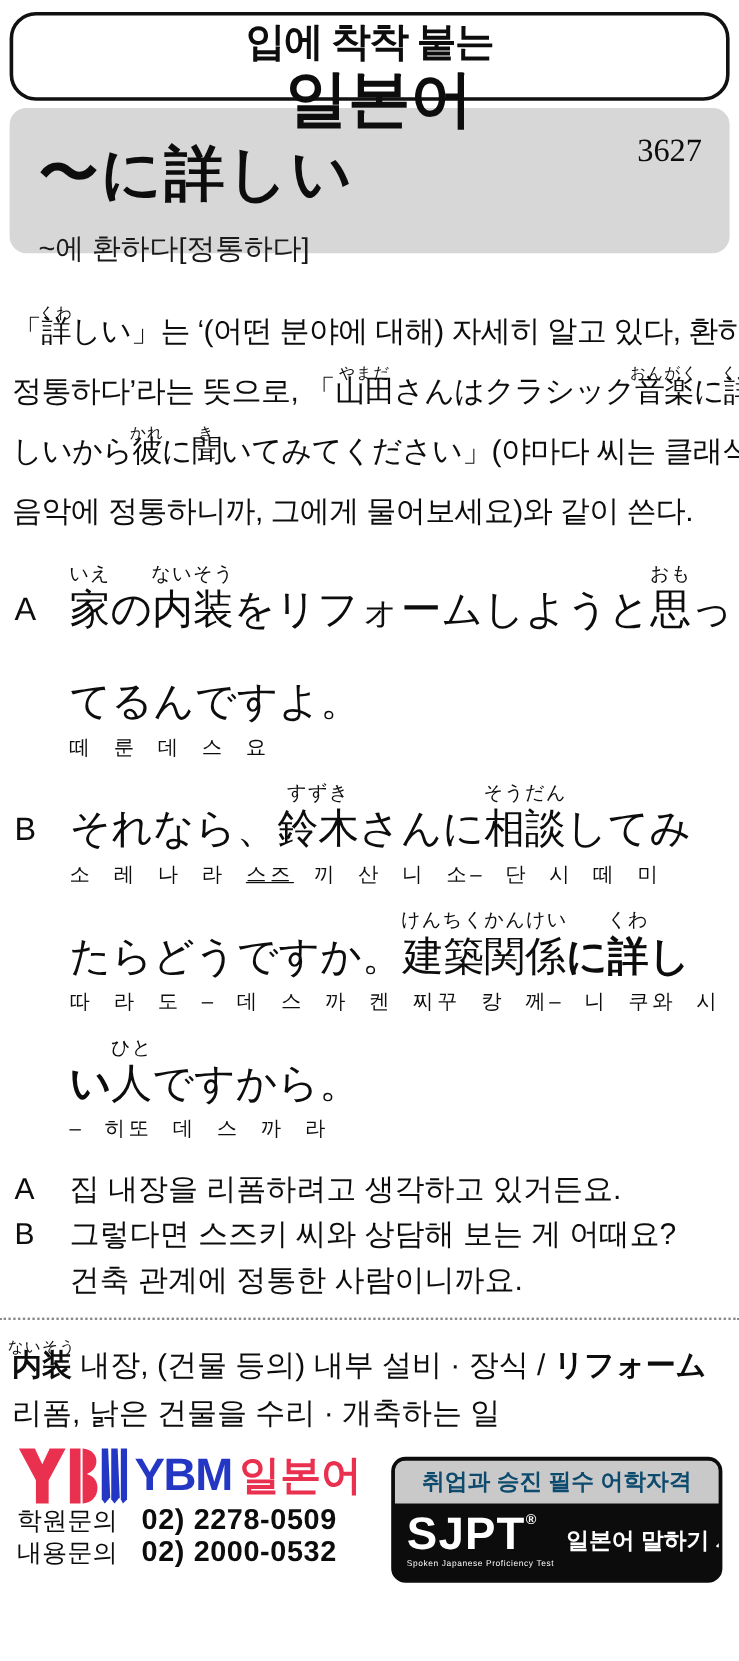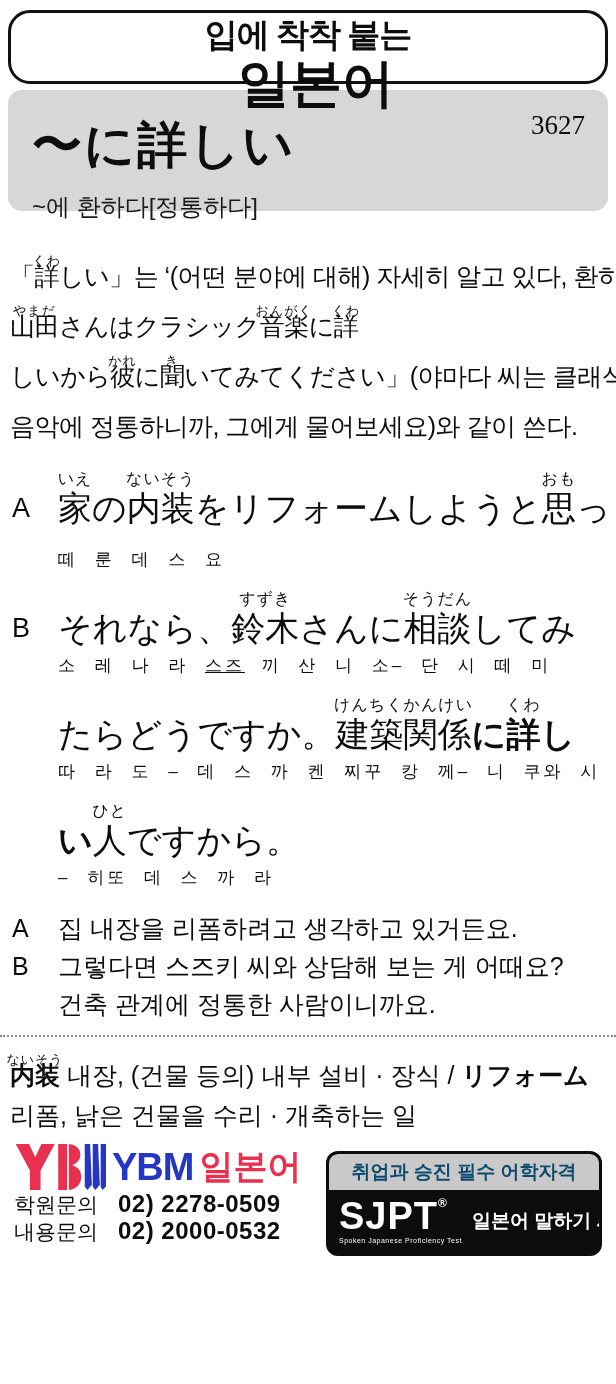--- a/index.html
+++ b/index.html
@@ -83,35 +83,36 @@
     <span class="card-number">3627</span>
   </header>
 
   <section class="phrase-box">
     <div class="phrase">〜に詳しい</div>
     <div class="meaning">~에 환하다[정통하다]</div>
   </section>
 
   <section class="explanation" id="explanation">
       <div class="exp-line"><span>「</span><span class="rb"><span class="rt">くわ</span><span>詳</span></span><span>しい」는 ‘(어떤 분야에 대해) 자세히 알고 있다, 환하다,</span></div>
-      <div class="exp-line"><span class="rb"><span class="rt">やまだ</span><span>山田</span></span><span>さんはクラシック</span><span class="rb"><span class="rt">おんがく</span><span>音楽</span></span><span>に</span><span class="rb"><span class="rt">くわ</span><span>詳</span></span></div>
+      <div class="exp-line"><span>정통하다’라는 뜻으로, 「</span><span class="rb"><span class="rt">やまだ</span><span>山田</span></span><span>さんはクラシック</span><span class="rb"><span class="rt">おんがく</span><span>音楽</span></span><span>に</span><span class="rb"><span class="rt">くわ</span><span>詳</span></span></div>
       <div class="exp-line"><span>しいから</span><span class="rb"><span class="rt">かれ</span><span>彼</span></span><span>に</span><span class="rb"><span class="rt">き</span><span>聞</span></span><span>いてみてください」(야마다 씨는 클래식</span></div>
       <div class="exp-line"><span>음악에 정통하니까, 그에게 물어보세요)와 같이 쓴다.</span></div>
     </section>
 
   <section class="dialogue" id="dialogue">
       <div class="d-row">
         <div class="d-speaker">A</div>
         <div class="d-content">
           <div class="jp"><span class="rb"><span class="rt">いえ</span><span>家</span></span><span>の</span><span class="rb"><span class="rt">ないそう</span><span>内装</span></span><span>をリフォームしようと</span><span class="rb"><span class="rt">おも</span><span>思</span></span><span>っ</span></div>
         </div>
       </div>
       <div class="d-row">
         <div class="d-speaker"></div>
         <div class="d-content">
+          <div class="jp"><span>てるんですよ。</span></div>
           <div class="pron"><span>떼 룬 데 스 요</span></div>
         </div>
       </div>
       <div class="d-row">
         <div class="d-speaker">B</div>
         <div class="d-content">
           <div class="jp"><span>それなら、</span><span class="rb"><span class="rt">すずき</span><span>鈴木</span></span><span>さんに</span><span class="rb"><span class="rt">そうだん</span><span>相談</span></span><span>してみ</span></div>
           <div class="pron"><span>소 레 나 라 </span><span class="u">스즈</span><span> 끼 산 니 소– 단 시 떼 미</span></div>
         </div>
       </div>

